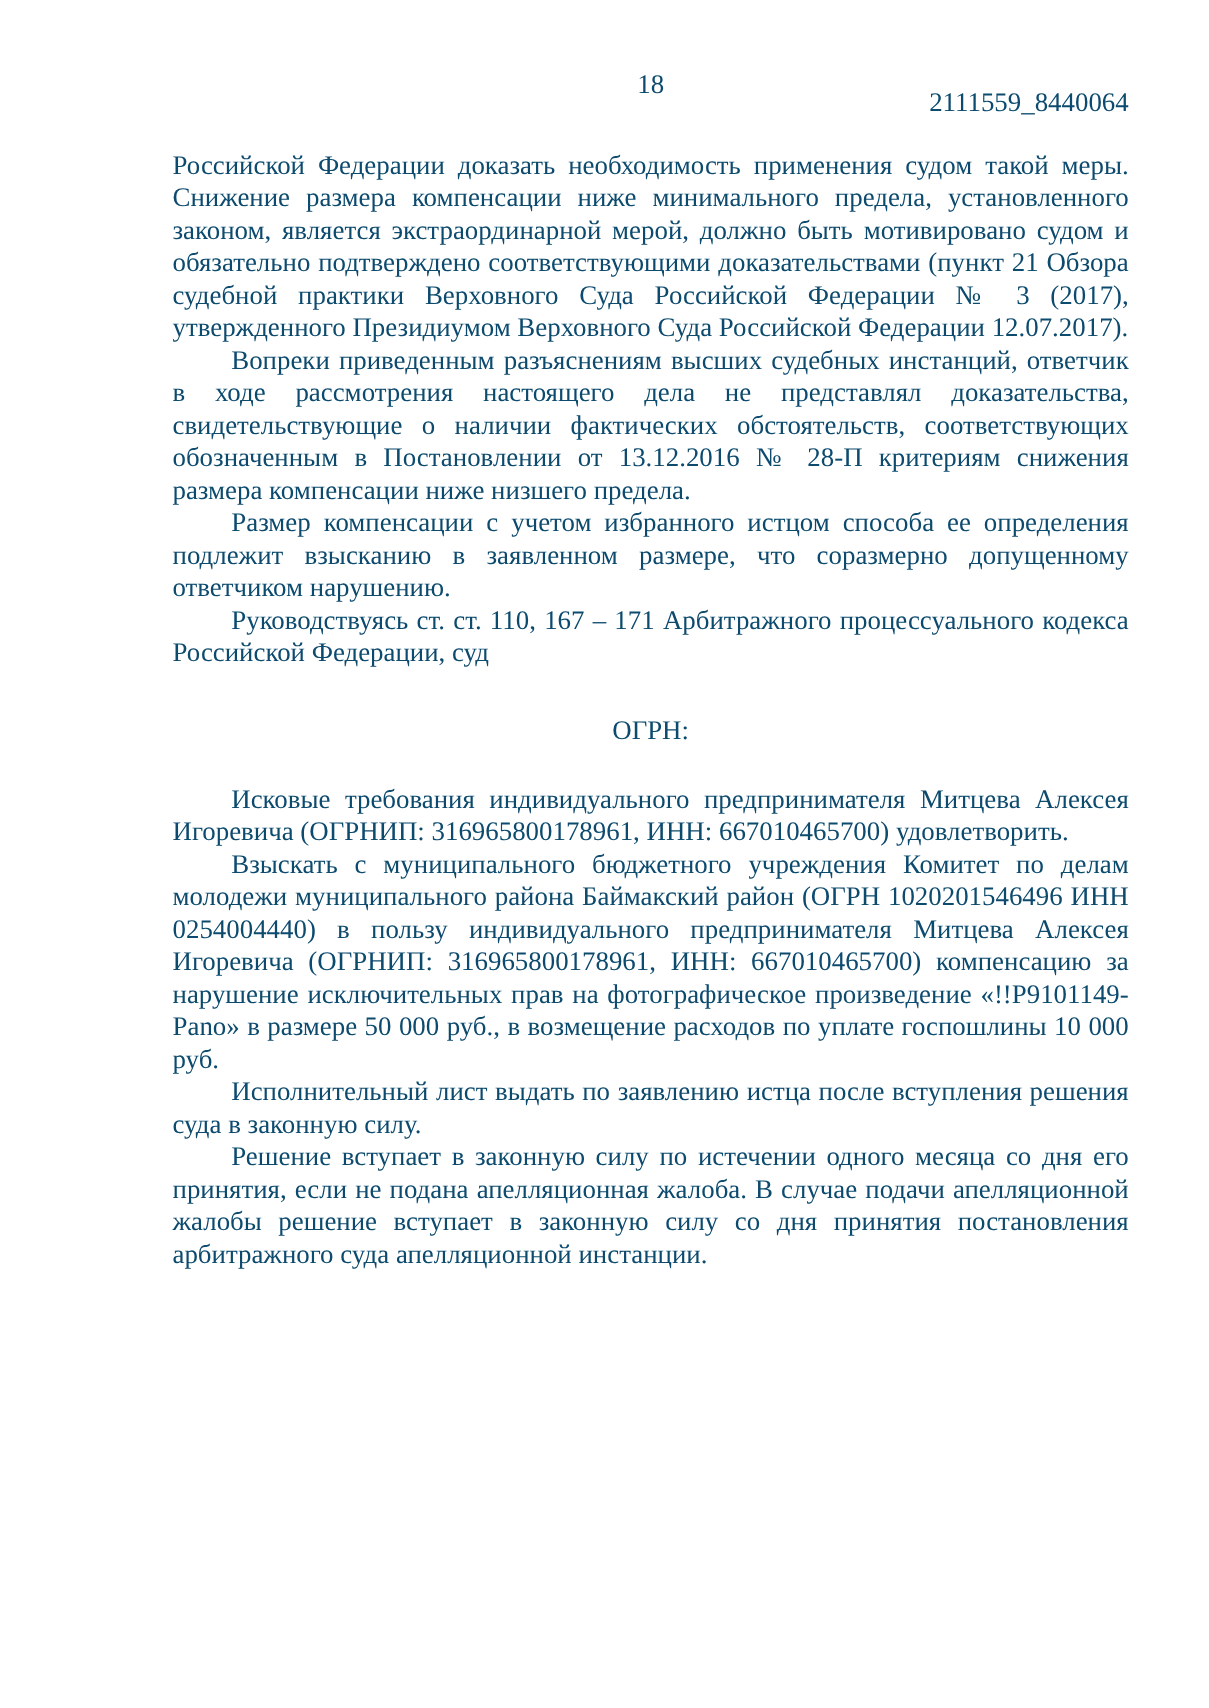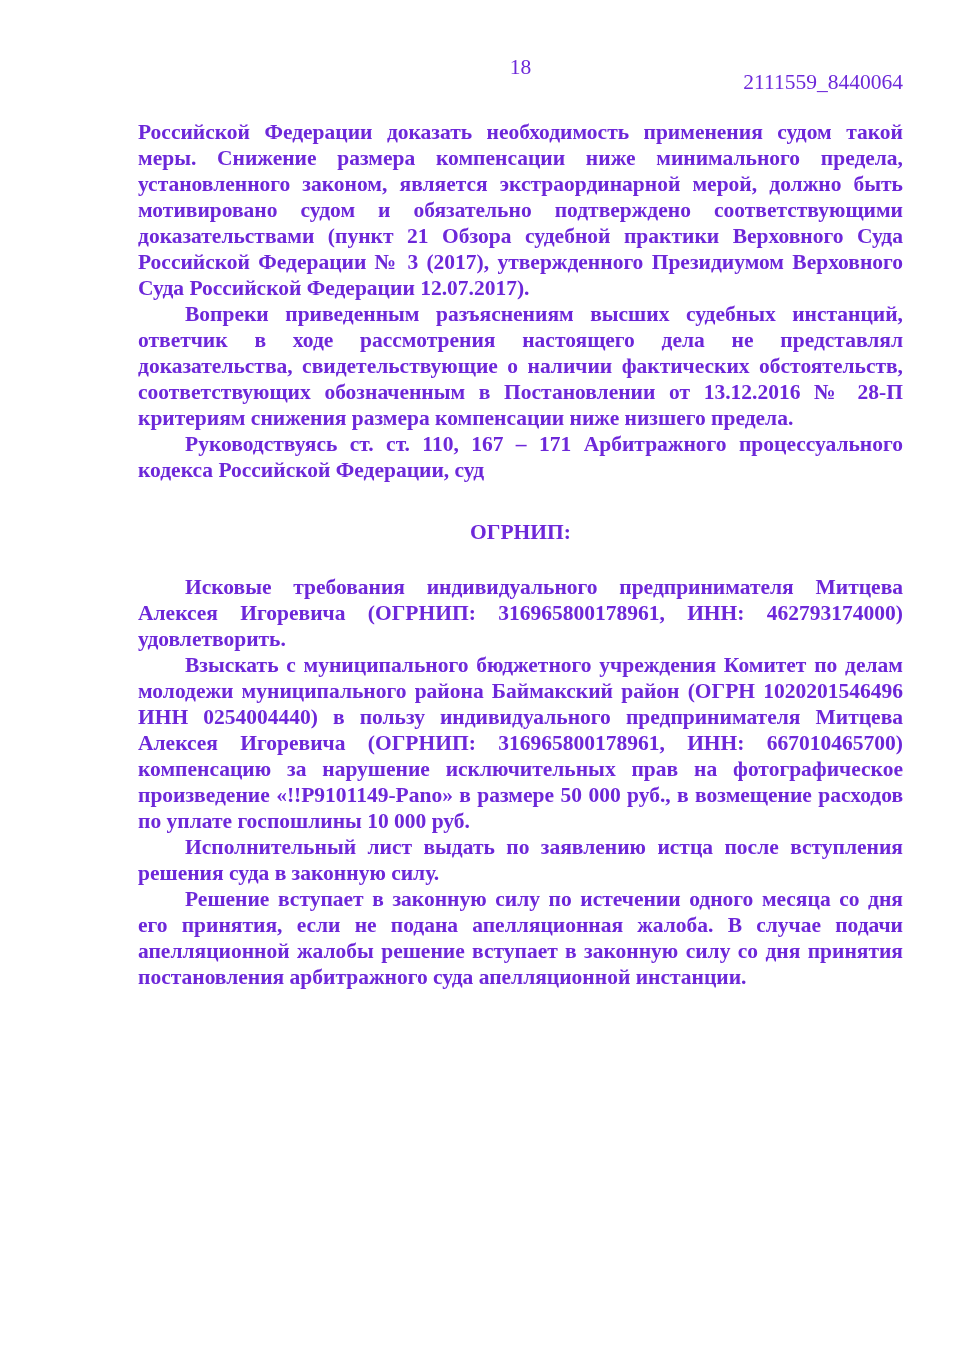--- a/index.html
+++ b/index.html
@@ -5,21 +5,21 @@
   html, body {
     margin: 0;
     padding: 0;
     background: #ffffff;
   }
   .page {
     position: relative;
     width: 967px;
     height: 1366px;
     background: #ffffff;
-    color: #6d28d9;
+    color: #0c4a6e;
     font-family: "Liberation Serif", "DejaVu Serif", serif;
     font-size: 21.5px;
     line-height: 26px;
     overflow: hidden;
     box-sizing: border-box;
     padding-top: 54px;
   }
   .content {
     margin-left: 138px;
     margin-right: 64px;
@@ -32,21 +32,20 @@
   }
   .doc-id {
     position: absolute;
     right: 0;
     top: 15px;
   }
   .body-text p {
     margin: 0;
     text-align: justify;
     text-indent: 47px;
-    font-weight: bold;
   }
   .body-text p.no-indent {
     text-indent: 0;
   }
   .ruling-heading {
     margin: 36px 0 29px 0 !important;
     text-align: center !important;
     text-indent: 0 !important;
   }
 </style>
@@ -57,24 +56,25 @@
   <div class="content">
 
     <div class="header-row">
       <span>18</span>
       <span class="doc-id">2111559_8440064</span>
     </div>
 
     <div class="body-text">
       <p class="no-indent">Российской Федерации доказать необходимость применения судом такой меры. Снижение размера компенсации ниже минимального предела, установленного законом, является экстраординарной мерой, должно быть мотивировано судом и обязательно подтверждено соответствующими доказательствами (пункт 21 Обзора судебной практики Верховного Суда Российской Федерации № 3 (2017), утвержденного Президиумом Верховного Суда Российской Федерации 12.07.2017).</p>
       <p>Вопреки приведенным разъяснениям высших судебных инстанций, ответчик в ходе рассмотрения настоящего дела не представлял доказательства, свидетельствующие о наличии фактических обстоятельств, соответствующих обозначенным в Постановлении от 13.12.2016 № 28-П критериям снижения размера компенсации ниже низшего предела.</p>
+      <p>Размер компенсации с учетом избранного истцом способа ее определения подлежит взысканию в заявленном размере, что соразмерно допущенному ответчиком нарушению.</p>
       <p>Руководствуясь ст. ст. 110, 167 – 171 Арбитражного процессуального кодекса Российской Федерации, суд</p>
 
-      <p class="ruling-heading">ОГРНИП:</p>
+      <p class="ruling-heading">ОГРН:</p>
 
-      <p>Исковые требования индивидуального предпринимателя Митцева Алексея Игоревича (ОГРНИП: 316965800178961, ИНН: 462793174000) удовлетворить.</p>
+      <p>Исковые требования индивидуального предпринимателя Митцева Алексея Игоревича (ОГРНИП: 316965800178961, ИНН: 667010465700) удовлетворить.</p>
       <p>Взыскать с муниципального бюджетного учреждения  Комитет по делам молодежи муниципального района Баймакский район (ОГРН 1020201546496 ИНН 0254004440) в пользу индивидуального предпринимателя Митцева Алексея Игоревича (ОГРНИП: 316965800178961, ИНН: 667010465700) компенсацию за нарушение исключительных прав на фотографическое произведение «!!P9101149-Pano» в размере 50 000 руб., в возмещение расходов по уплате госпошлины 10 000 руб.</p>
       <p>Исполнительный лист выдать по заявлению истца после вступления решения суда в законную силу.</p>
       <p>Решение вступает в законную силу по истечении одного месяца со дня его принятия, если не подана апелляционная жалоба. В случае подачи апелляционной жалобы решение вступает в законную силу со дня принятия постановления арбитражного суда апелляционной инстанции.</p>
     </div>
 
   </div>
 </div>
 
 </body></html>

